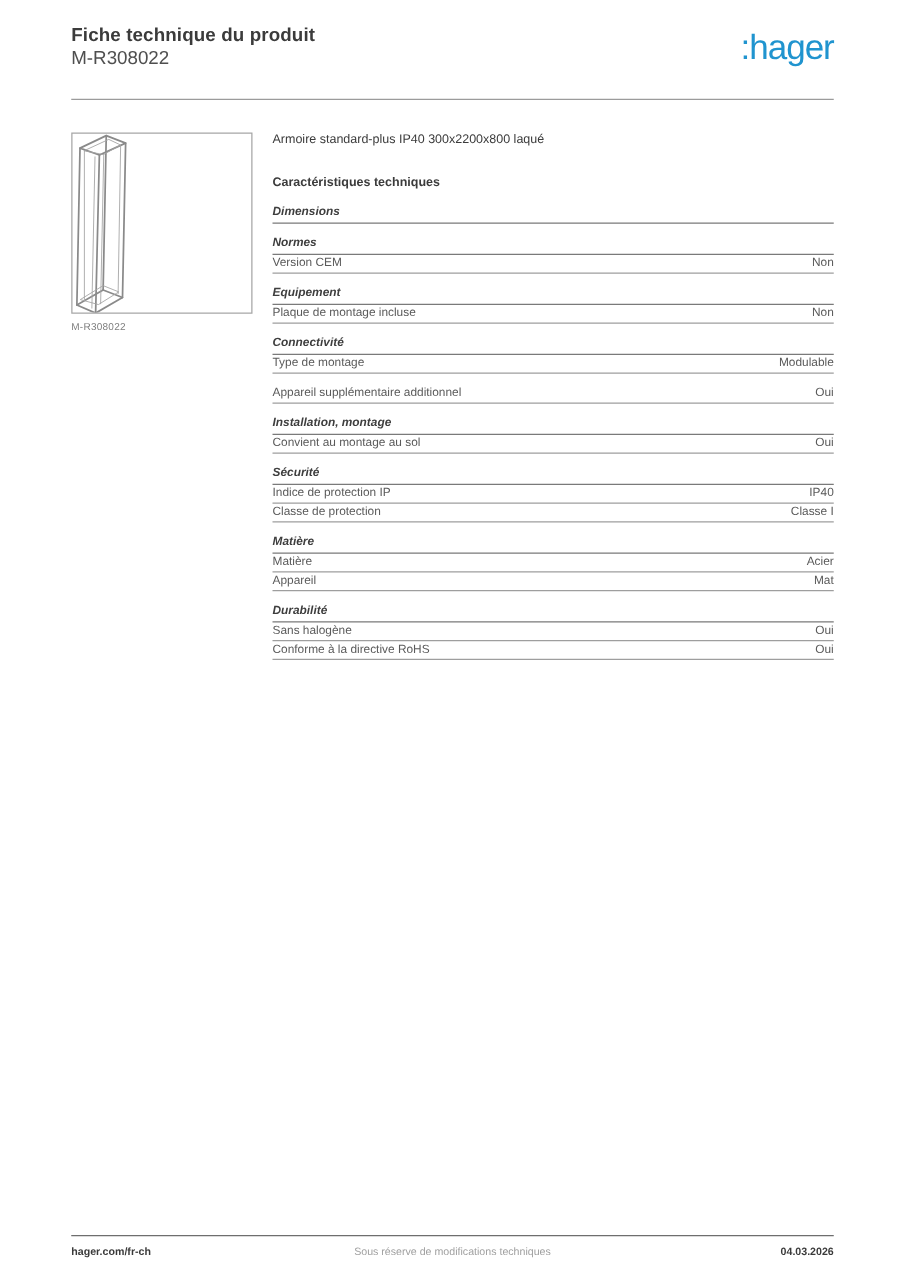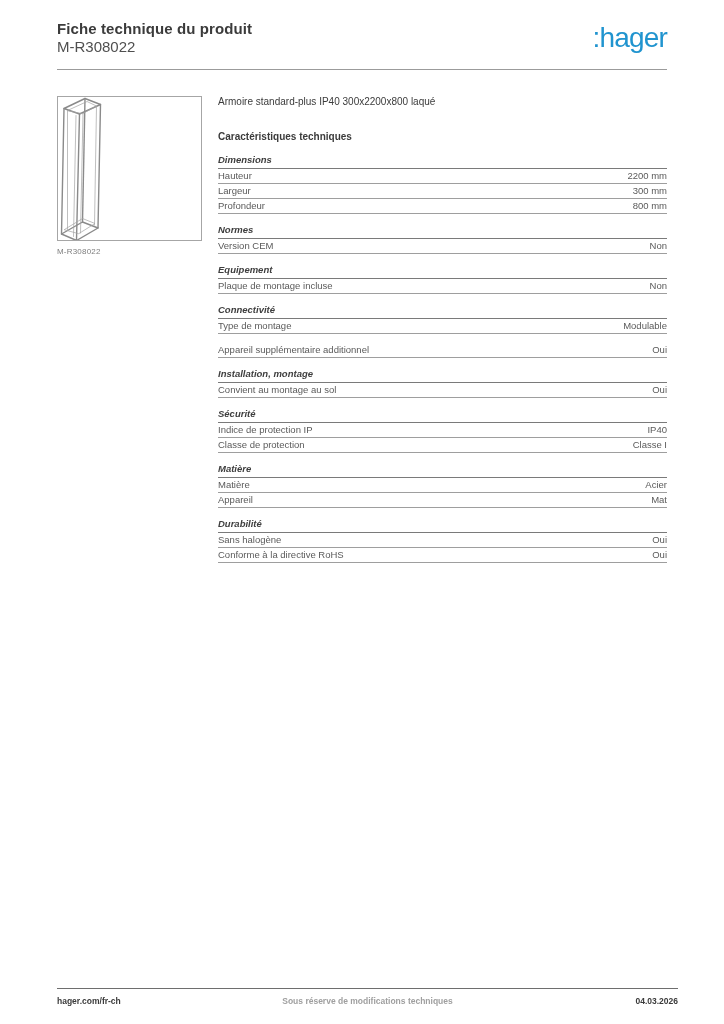--- a/index.html
+++ b/index.html
@@ -10,21 +10,21 @@
     overflow: hidden;
     font-family: "Liberation Sans", sans-serif;
     color: #3c3c3c;
   }
   .page {
     position: absolute; inset: 0;
     padding: 20px 57px 0 57px;
   }
 
   
-  .header { position: relative; border-bottom: 1px solid #9b9b9b; padding-bottom: 13px; }
+  .header { position: relative; border-bottom: 1px solid #9b9b9b; padding-bottom: 23px; }
   .page-title {
     font-size: 15px; font-weight: bold; color: #3b3b3b;
     line-height: 18px; letter-spacing: 0.1px;
   }
   .product-code { font-size: 15px; font-weight: normal; color: #4f4f4f; line-height: 18px; }
   .logo {
     position: absolute; right: 0; top: 2px;
     font-size: 28px; font-weight: normal; letter-spacing: -0.8px;
     color: #2094cf;
   }
@@ -55,29 +55,29 @@
     display: flex; justify-content: space-between; align-items: baseline;
     font-size: 9.5px; color: #5a5a5a; line-height: 10px;
     padding: 2px 0 2px 0;
     border-bottom: 1px solid #9e9e9e;
   }
   .row-label { white-space: nowrap; }
   .row-value { white-space: nowrap; text-align: right; }
 
   
   .footer {
-    position: absolute; left: 57px; right: 46px; top: 988px;
+    position: absolute; left: 57px; right: 57px; top: 988px;
     border-top: 1px solid #6e6e6e;
     padding-top: 7px;
   }
   .footer-inner { position: relative; display: flex; justify-content: space-between; font-size: 8.5px; }
   .footer-link { font-weight: bold; color: #3a3a3a; text-decoration: none; }
   .footer-note {
     position: absolute; left: 0; right: 0; text-align: center;
-    color: #9f9f9f; font-weight: bold;
+    color: #9f9f9f; font-weight: normal;
   }
   .footer-date { font-weight: bold; color: #3a3a3a; }
 
   svg .wire { stroke: #8a8a8a; stroke-width: 1.4; fill: none; stroke-linejoin: round; stroke-linecap: round; }
   svg .wire-thin { stroke: #a3a3a3; stroke-width: 0.7; fill: none; stroke-linejoin: round; stroke-linecap: round; }
 </style>
 </head>
 <body>
 
 <div class="page">
@@ -110,36 +110,20 @@
       </div>
       <div class="image-caption">M-R308022</div>
     </div>
 
     <div class="right-col">
       <div class="product-name">Armoire standard-plus IP40 300x2200x800 laqué</div>
       <div class="spec-heading">Caractéristiques techniques</div>
       <div class="spec-sections">
   <div class="section">
     <div class="section-title">Dimensions</div>
-    <div class="rows">
-  <div class="spec-row">
-    <span class="row-label">Hauteur</span>
-    <span class="row-value">2200 mm</span>
-  </div>
-
-  <div class="spec-row">
-    <span class="row-label">Largeur</span>
-    <span class="row-value">300 mm</span>
-  </div>
-
-  <div class="spec-row">
-    <span class="row-label">Profondeur</span>
-    <span class="row-value">800 mm</span>
-  </div>
-</div>
   </div>
 
   <div class="section">
     <div class="section-title">Normes</div>
     <div class="rows">
   <div class="spec-row">
     <span class="row-label">Version CEM</span>
     <span class="row-value">Non</span>
   </div>
 </div>

